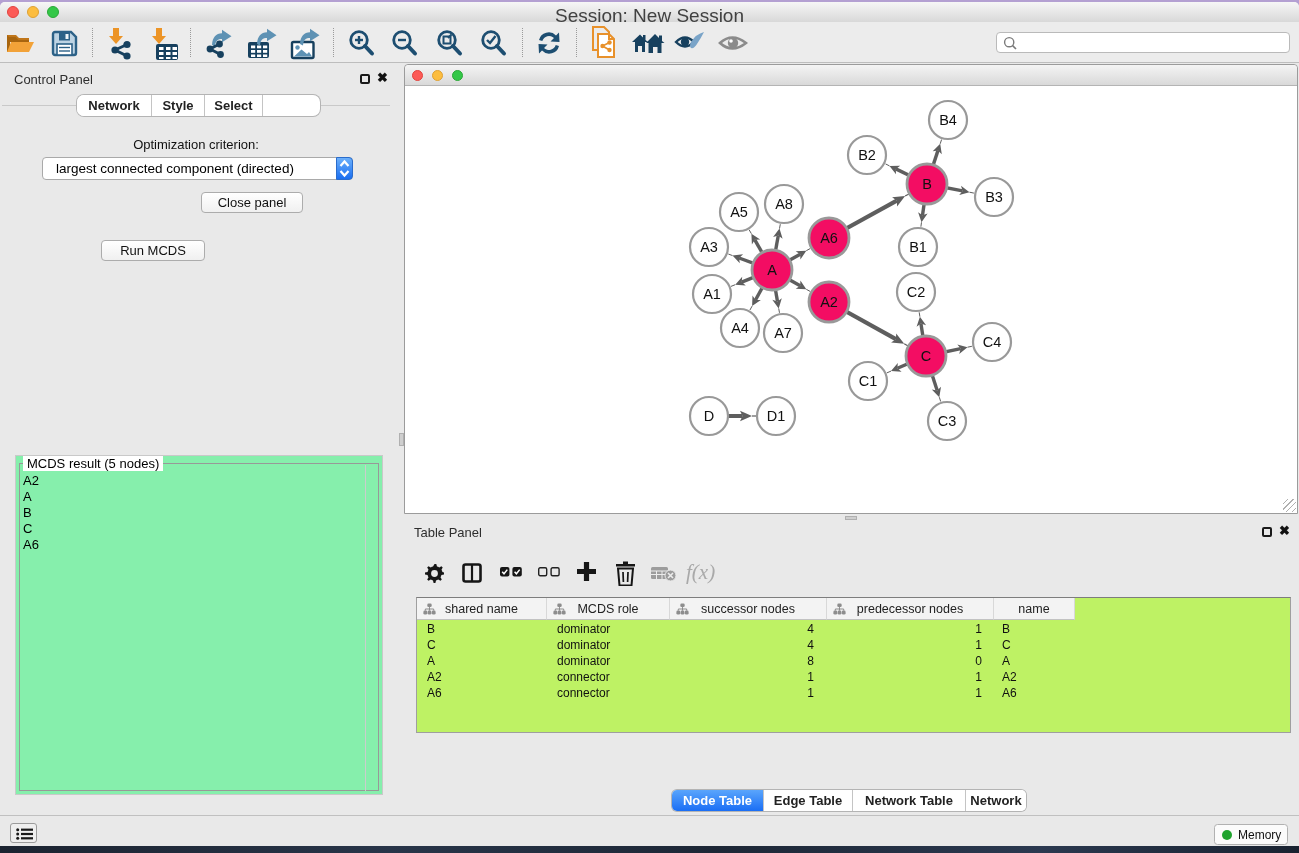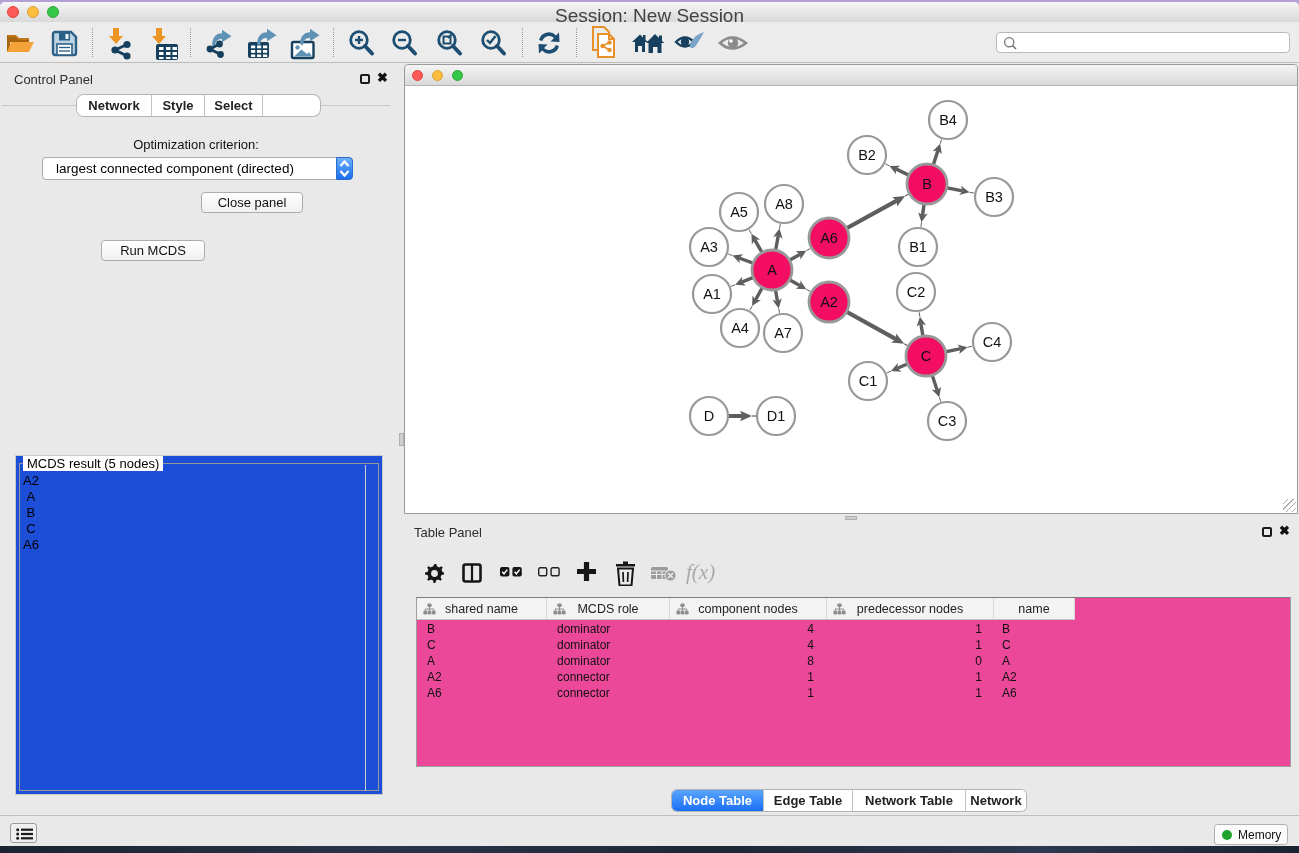--- a/index.html
+++ b/index.html
@@ -42,21 +42,21 @@
 #dropdown { left:42px; top:93px; width:311px; height:23px; background:#fff;
   border:1px solid #a9a9a9; border-radius:4px; }
 #dropdown span { position:absolute; left:13px; top:3px; font-size:13.5px; color:#000; }
 #dd-step { position:absolute; right:-1px; top:-1px; width:17px; height:23px; border-radius:0 4px 4px 0;
   background:linear-gradient(#6cb0fb,#1a6ef0); border:1px solid #2a6ccc; }
 .btn { position:absolute; height:21px; background:linear-gradient(#ffffff,#f0f0f0);
   border:1px solid #acacac; border-radius:4px; font-size:13px; color:#111;
   text-align:center; line-height:19px; }
 #btn-run { left:101px; top:128px; width:104px;margin-top:48px; }
 #btn-close { left:201px; top:128px; width:102px; }
-#mcds-box { left:15px; top:391px; width:368px; height:340px; background:#1d4ed8; border:1px solid #c9c9c9;text-align:center; }
+#mcds-box { left:15px; top:391px; width:368px; height:340px; background:#86efac; border:1px solid #c9c9c9; }
 #mcds-fs { position:absolute; left:3px; top:7px; width:360px; height:328px; border:1px solid #989898; }
 #mcds-legend { position:absolute; left:3px; top:-8px; background:#fff; padding:0 4px;
   font-size:13px; color:#000; }
 #mcds-items { position:absolute; left:3px; top:9px; font-size:13px; color:#000; line-height:16px; }
 #mcds-scroll { position:absolute; left:345px; top:1px; width:0; height:326px; border-left:1px solid #cccccc; }
 
 #netwin { left:404px; top:0px; width:894px; height:450px; background:#fff;
   border:1px solid #9b9b9b; border-radius:4px 4px 0 0; }
 #nw-titlebar { position:absolute; left:0; top:0; width:892px; height:21px;
   background:linear-gradient(#f4f4f4,#d9d9d9); border-bottom:1px solid #b4b4b4; border-radius:4px 4px 0 0; }
@@ -67,21 +67,21 @@
 #nw-title-text { position:absolute; left:0; top:4px; width:892px; text-align:center;
   font-size:13px; font-weight:bold; color:#333; }
 #graph { position:absolute; left:0; top:21px; }
 #nw-grip { position:absolute; right:1px; bottom:1px; width:13px; height:13px;
   background:repeating-linear-gradient(135deg, transparent 0 3px, #b0b0b0 3px 4px); }
 
 #tablepanel { left:404px; top:456px; width:895px; height:295px; }
 #tp-title { left:10px; top:5px; font-size:13px; color:#2e2e2e; }
 #tablepanel .hbtn-sq { left:858px; top:7px; }
 #tablepanel .hbtn-x { left:875px; top:3px; }
-#tp-table { left:12px; top:77px; width:875px; height:170px; background:#ec4899; border:1px solid #9f9f9f; border-top-color:#7d7d7d; }
+#tp-table { left:12px; top:77px; width:875px; height:136px; background:#bef264; border:1px solid #9f9f9f; border-top-color:#7d7d7d; }
 .th { position:absolute; top:0; height:22px; background:#f3f3f3;
   border-right:1px solid #d8d8d8; border-bottom:1px solid #c2c2c2; }
 .th span { position:absolute; left:0; right:0; top:4px; text-align:center; font-size:12.5px; color:#222; }
 .th svg { position:absolute; left:6px; top:5px; }
 .cell { position:absolute; font-size:12px; color:#111; height:16px; line-height:16px; }
 #tp-tabs { left:268px; top:270px; width:354px; }
 #tp-tabs .s1{width:92px;} #tp-tabs .s2{width:89px;} #tp-tabs .s3{width:113px;} #tp-tabs .s4{width:60px;}
 
 #statusbar { left:0; top:813px; width:1299px; height:30px; background:#e9e9e9; border-top:1px solid #c0c0c0; }
 #sb-listbtn { left:10px; top:7px; width:27px; height:20px; border:1px solid #9b9b9b;
@@ -473,21 +473,21 @@
     <div class="th" style="left:253px;width:157px">
             <svg width="13" height="12" viewBox="0 0 13 12">
               <g fill="#8d8d8d">
                 <rect x="4.3" y="0.5" width="4.4" height="3.6" rx="1.4"></rect>
                 <rect x="0.4" y="7.6" width="3.8" height="4" rx="1.4"></rect>
                 <rect x="4.6" y="7.6" width="3.8" height="4" rx="1.4"></rect>
                 <rect x="8.8" y="7.6" width="3.8" height="4" rx="1.4"></rect>
               </g>
               <path d="M6.5,4.1 L6.5,6 M2.3,7.6 L2.3,6 L10.7,6 L10.7,7.6 M6.5,6 L6.5,7.6" stroke="#8d8d8d" stroke-width="1" fill="none"></path>
             </svg>
-            <span>component nodes</span>
+            <span>successor nodes</span>
           </div>
     <div class="th" style="left:410px;width:167px">
             <svg width="13" height="12" viewBox="0 0 13 12">
               <g fill="#8d8d8d">
                 <rect x="4.3" y="0.5" width="4.4" height="3.6" rx="1.4"></rect>
                 <rect x="0.4" y="7.6" width="3.8" height="4" rx="1.4"></rect>
                 <rect x="4.6" y="7.6" width="3.8" height="4" rx="1.4"></rect>
                 <rect x="8.8" y="7.6" width="3.8" height="4" rx="1.4"></rect>
               </g>
               <path d="M6.5,4.1 L6.5,6 M2.3,7.6 L2.3,6 L10.7,6 L10.7,7.6 M6.5,6 L6.5,7.6" stroke="#8d8d8d" stroke-width="1" fill="none"></path>

